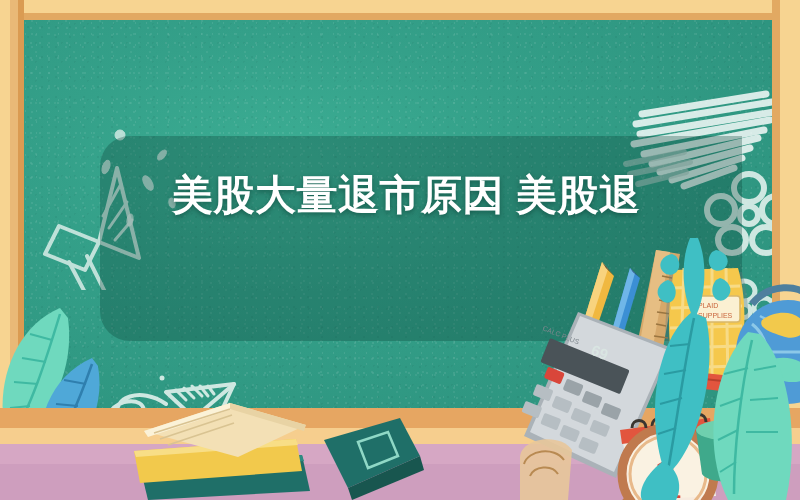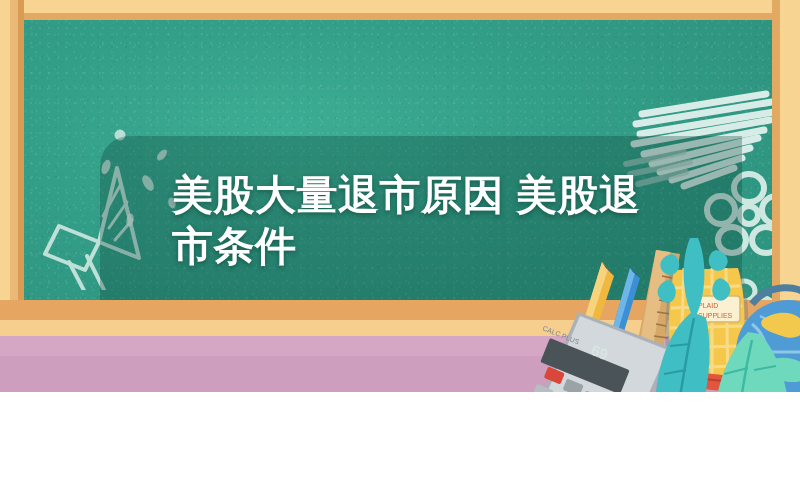--- a/index.html
+++ b/index.html
@@ -1,17 +1,17 @@
 <!DOCTYPE html>
 <html><head>
 <meta charset="utf-8">
 <style>
   html,body{margin:0;padding:0;background:#fff;}
   #stage{
-    position:relative;width:800px;height:392px;overflow:hidden;
+    position:relative;width:800px;height:500px;overflow:hidden;
     font-family:"Liberation Sans","DejaVu Sans",sans-serif;
   }
 
   
   .frame-outer{position:absolute;inset:0;background:#F7D491;}
   .frame-l-outer{position:absolute;left:0;top:0;bottom:0;width:10px;background:#F7D491;}
   .frame-l-mid{position:absolute;left:10px;top:0;bottom:0;width:8px;background:#E9B977;}
   .frame-l-in{position:absolute;left:18px;top:0;bottom:0;width:6px;background:#DA9B52;}
   .frame-r-outer{position:absolute;right:0;top:0;bottom:0;width:20px;background:#F7D491;}
   .frame-r-in{position:absolute;right:20px;top:0;bottom:0;width:8px;background:#E2A962;}
@@ -159,21 +159,20 @@
         <path d="M72 34 C46 16, 18 28, 24 46 C29 60, 52 56, 50 40 C48 28, 26 28, 16 42 C8 54, 20 66, 40 62 L96 50"></path>
         <circle cx="68" cy="8" r="2.5" fill="#EAF6F2" stroke="none"></circle>
       </g>
     </svg>
 
     <div class="title-panel" style="left:76px;top:116px;"></div>
   </div>
 
   <div class="title-wrap">
     <div class="title-line">美股大量退市原因 美股退</div>
-    <div class="title-line">市条件</div>
   </div>
 
   <svg class="shape" style="left:-10px;top:300px;width:220px;height:205px;" viewBox="0 0 220 205">
 
     <path d="M70 8 C22 28, 2 92, 18 140 C52 130, 86 78, 78 18 Z" fill="#6FD9BE"></path>
     <path d="M70 14 C56 60, 40 110, 22 136" stroke="#3FB9A2" stroke-width="2.5" fill="none"></path>
     <g stroke="#3FB9A2" stroke-width="2" fill="none">
       <path d="M62 40 L40 34"></path>
         <path d="M56 62 L32 58"></path>
       <path d="M48 84 L24 82"></path>

